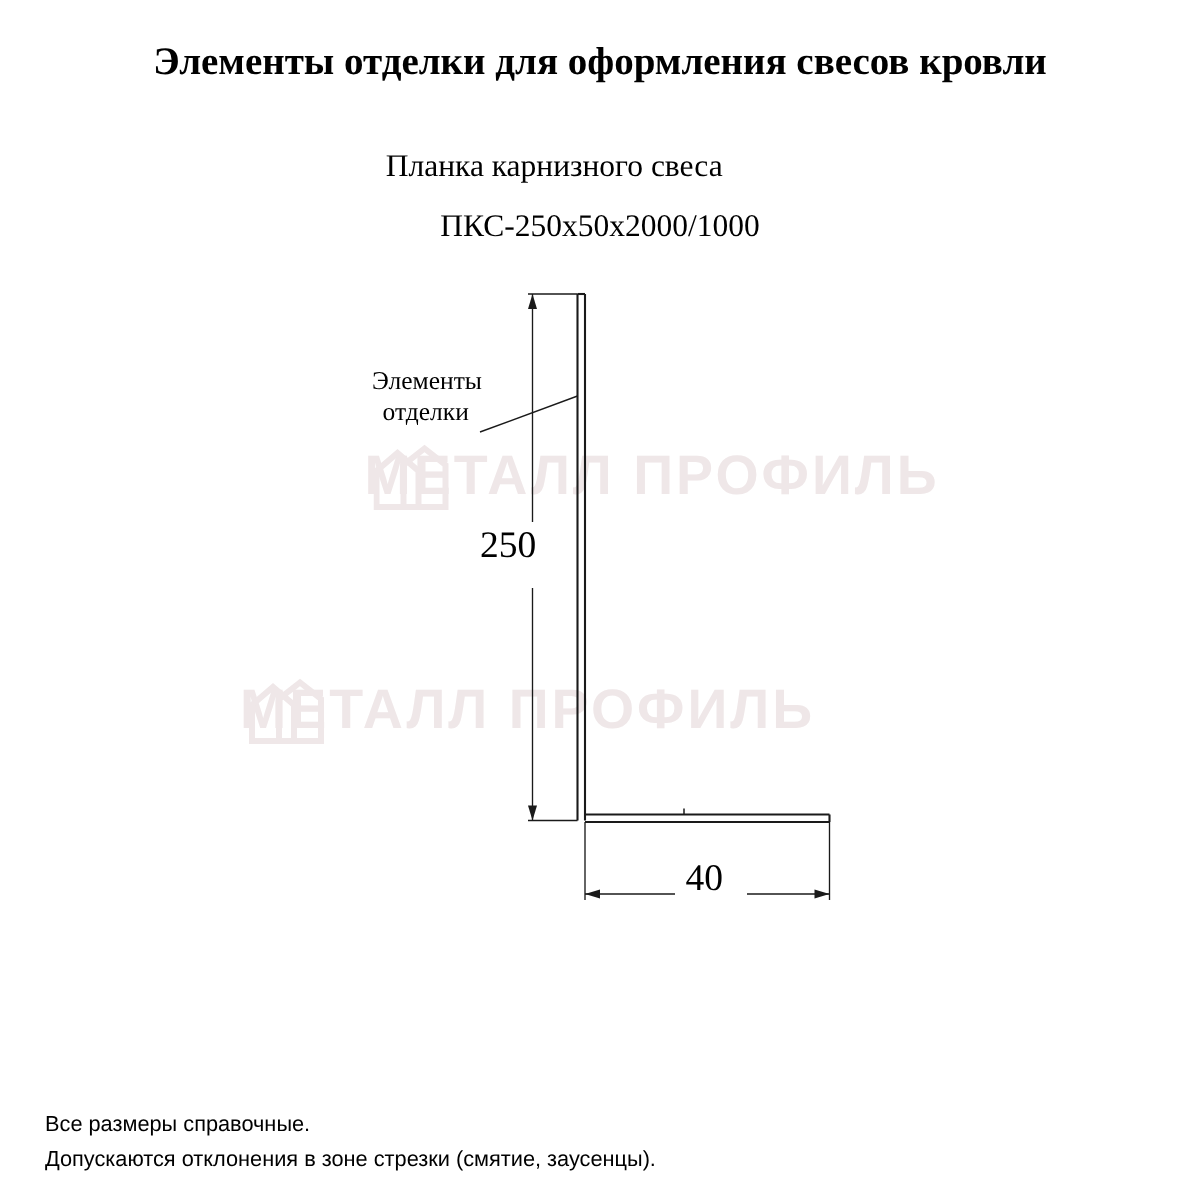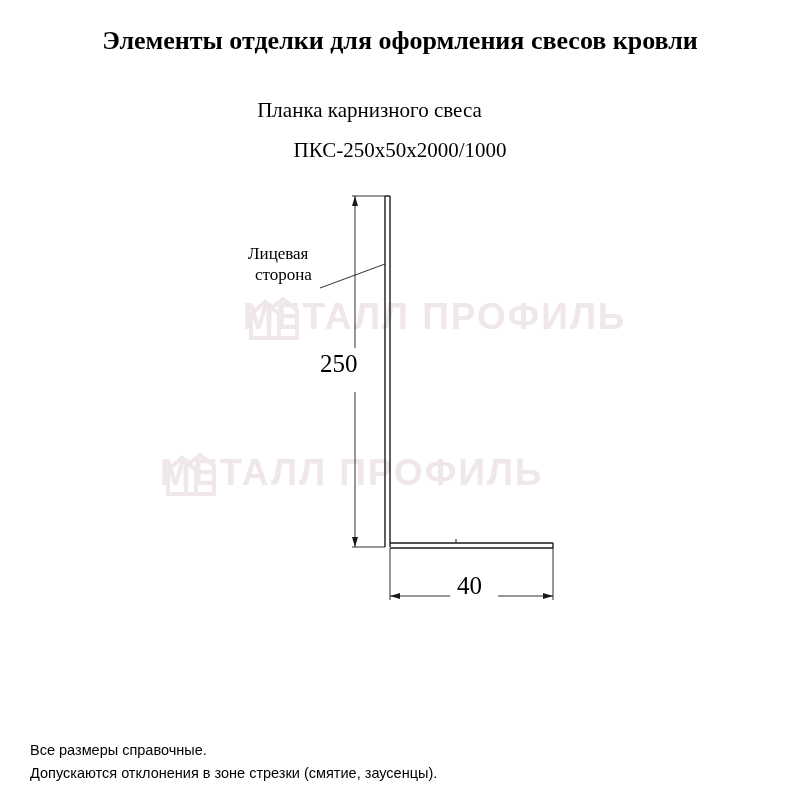--- a/index.html
+++ b/index.html
@@ -179,21 +179,21 @@
       <path d="M498 596 L553 596"></path>
       <path d="M390 596 L400 593 L400 599 Z" fill="#1a1a1a" stroke="none"></path>
       <path d="M553 596 L543 593 L543 599 Z" fill="#1a1a1a" stroke="none"></path>
     </g>
 
     <g stroke="#1a1a1a" fill="none" stroke-width="0.9">
       <path d="M320 288 L385 264"></path>
     </g>
   </svg>
 
-  <div class="lbl lbl-face-1">Лицевая</div>
-  <div class="lbl lbl-face-2">сторона</div>
+  <div class="lbl lbl-face-1">Элементы</div>
+  <div class="lbl lbl-face-2">отделки</div>
   <div class="dim-250">250</div>
   <div class="dim-50">40</div>
 
   <div class="footnote fn-2">Допускаются отклонения в зоне стрезки (смятие, заусенцы).</div>
   <div class="footnote fn-1">Все размеры справочные.</div>
 
 </div>
 
 </body></html>

